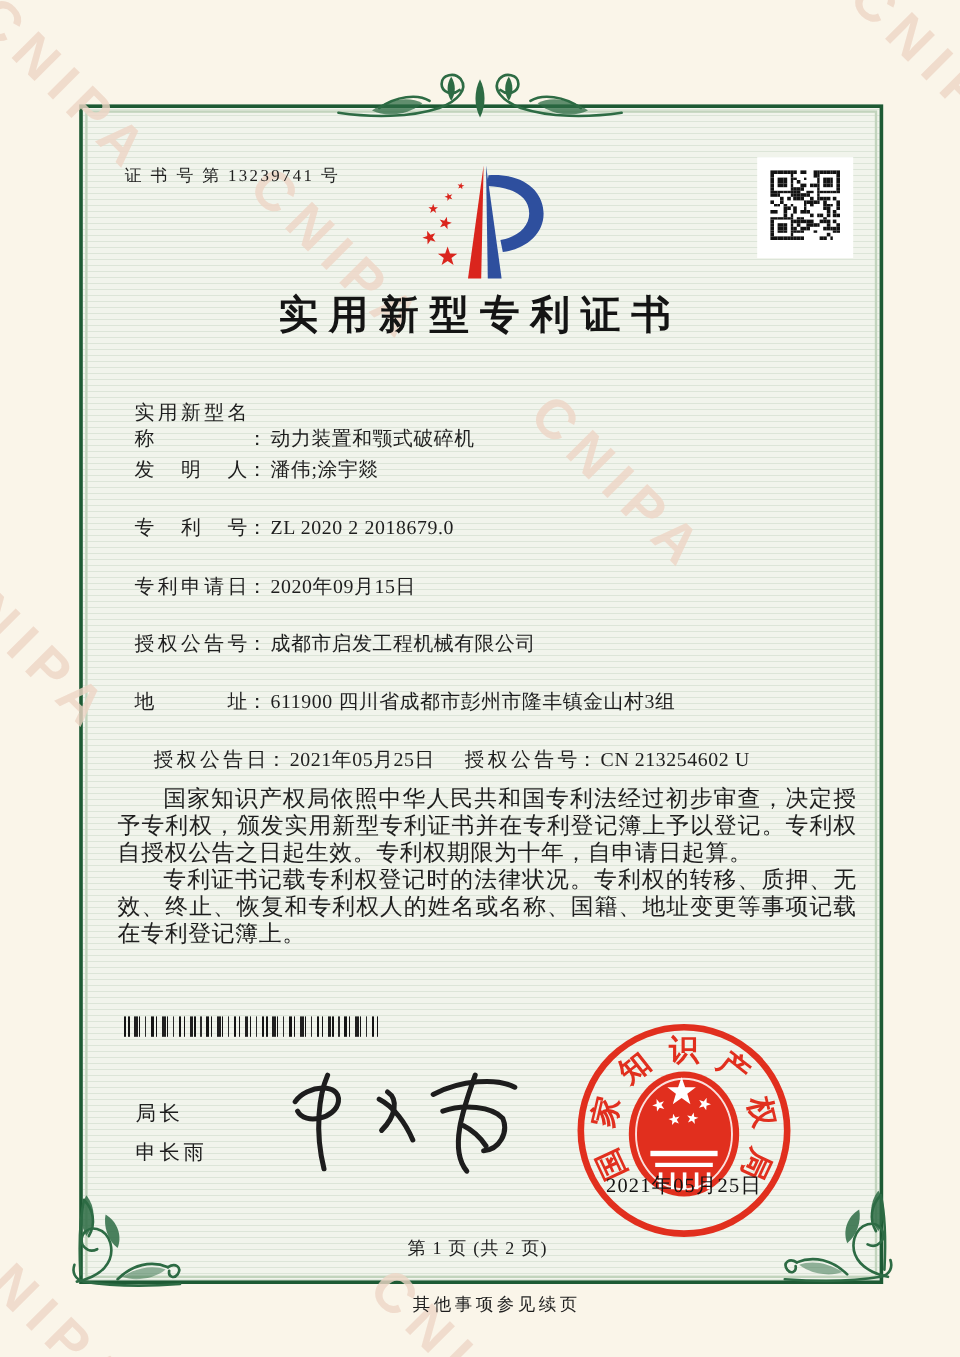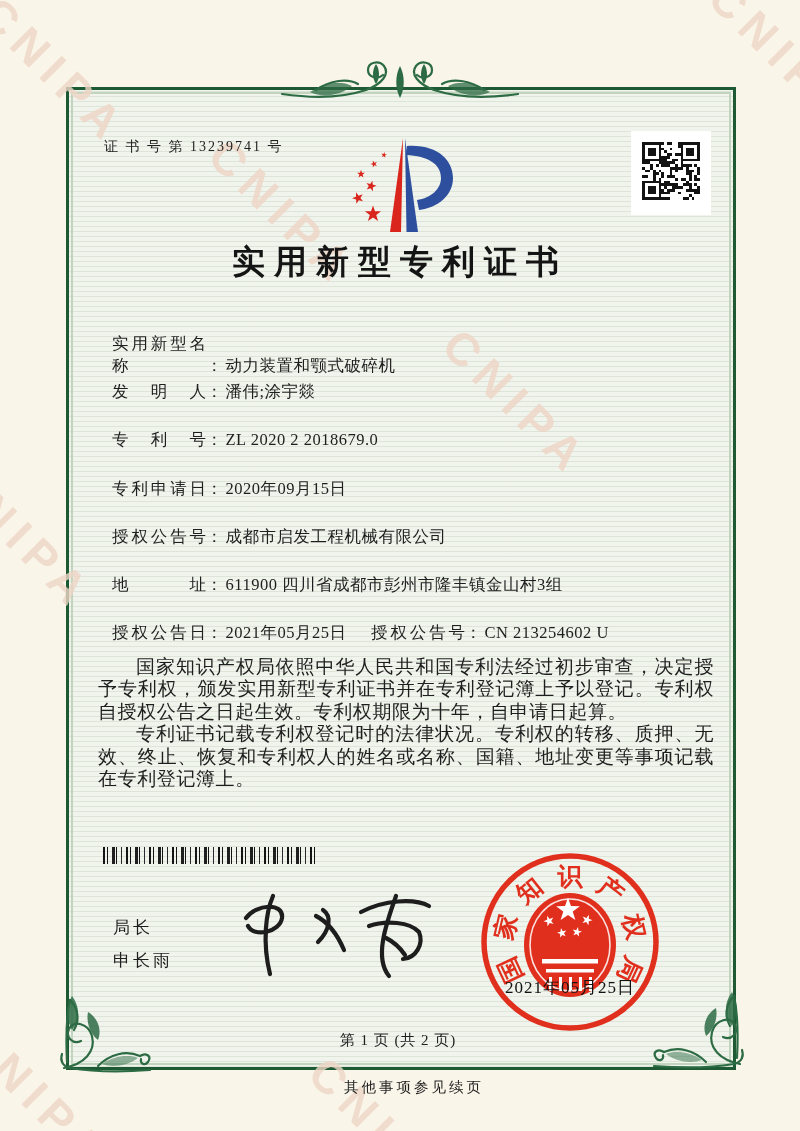--- a/index.html
+++ b/index.html
@@ -22,21 +22,21 @@
   .qr{position:absolute;left:11px;top:11px;width:58px;height:58px;display:grid;
       grid-template-columns:repeat(21,1fr);grid-template-rows:repeat(21,1fr);}
   .qm{background:#131313;}
   .logo{left:331px;top:134px;}
   .title{left:0;top:240px;width:100%;text-align:center;font-size:33px;font-weight:bold;
          letter-spacing:9px;color:#141414;}
   .fields{left:112px;top:333px;width:596px;font-size:16.5px;}
   .frow{height:48.2px;}
   .flabel{display:inline-block;width:94px;text-align:justify;text-align-last:justify;}
   .fval{margin-left:3px;letter-spacing:.5px;}
-  .fgroup1{display:inline-block;width:259px;}
+  .fgroup1{display:inline-block;width:259px;margin-left:16px;}
   .fgroup2{display:inline-block;}
   .paras{left:98px;top:656px;width:616px;font-size:19px;line-height:22.4px;text-align:justify;
          letter-spacing:.6px;}
   .paras p{margin:0;text-indent:2em;}
   .barcode{left:103px;top:847px;width:214px;height:17px;
      background:repeating-linear-gradient(90deg,#141414 0 2px,transparent 2px 4px,#141414 4px 5px,
        transparent 5px 9px,#1f1f1f 9px 12px,transparent 12px 13px,#141414 13px 14px,
        transparent 14px 18px,#2b2b2b 18px 19px,transparent 19px 23px);}
   .sig-role{left:113px;top:916px;font-size:17px;letter-spacing:3px;
             font-family:"Liberation Sans","DejaVu Sans",sans-serif;}

